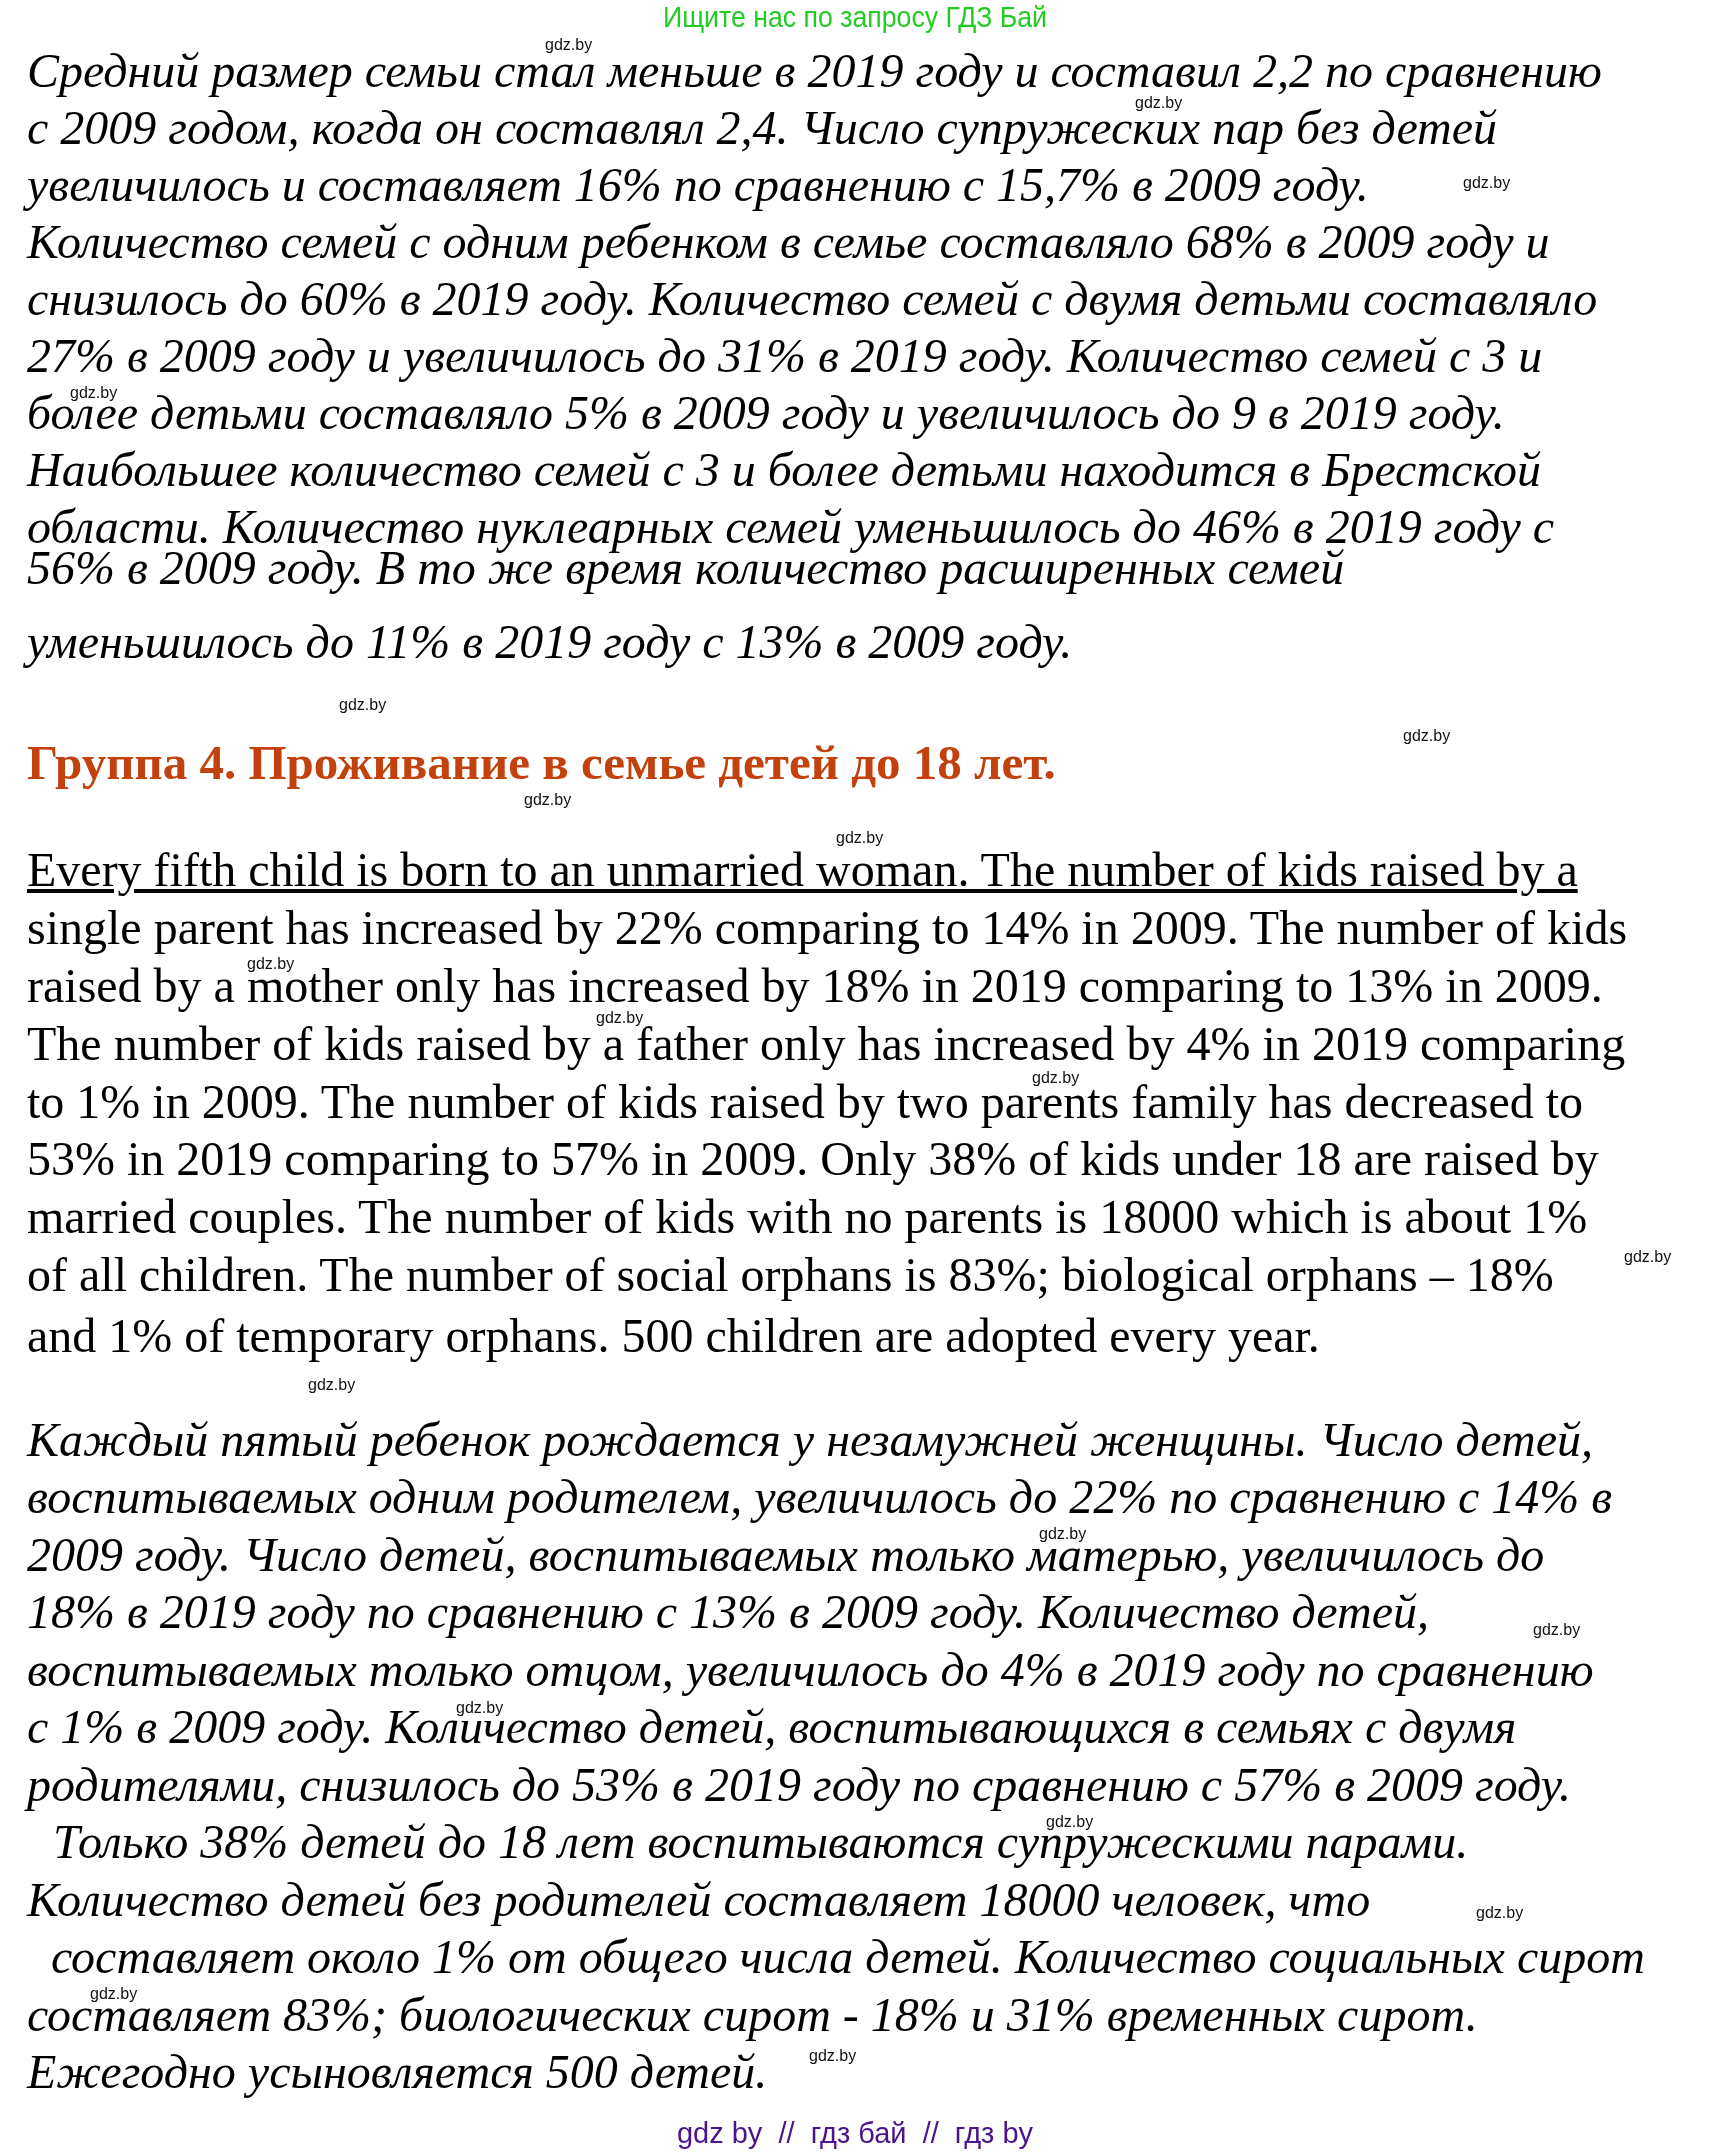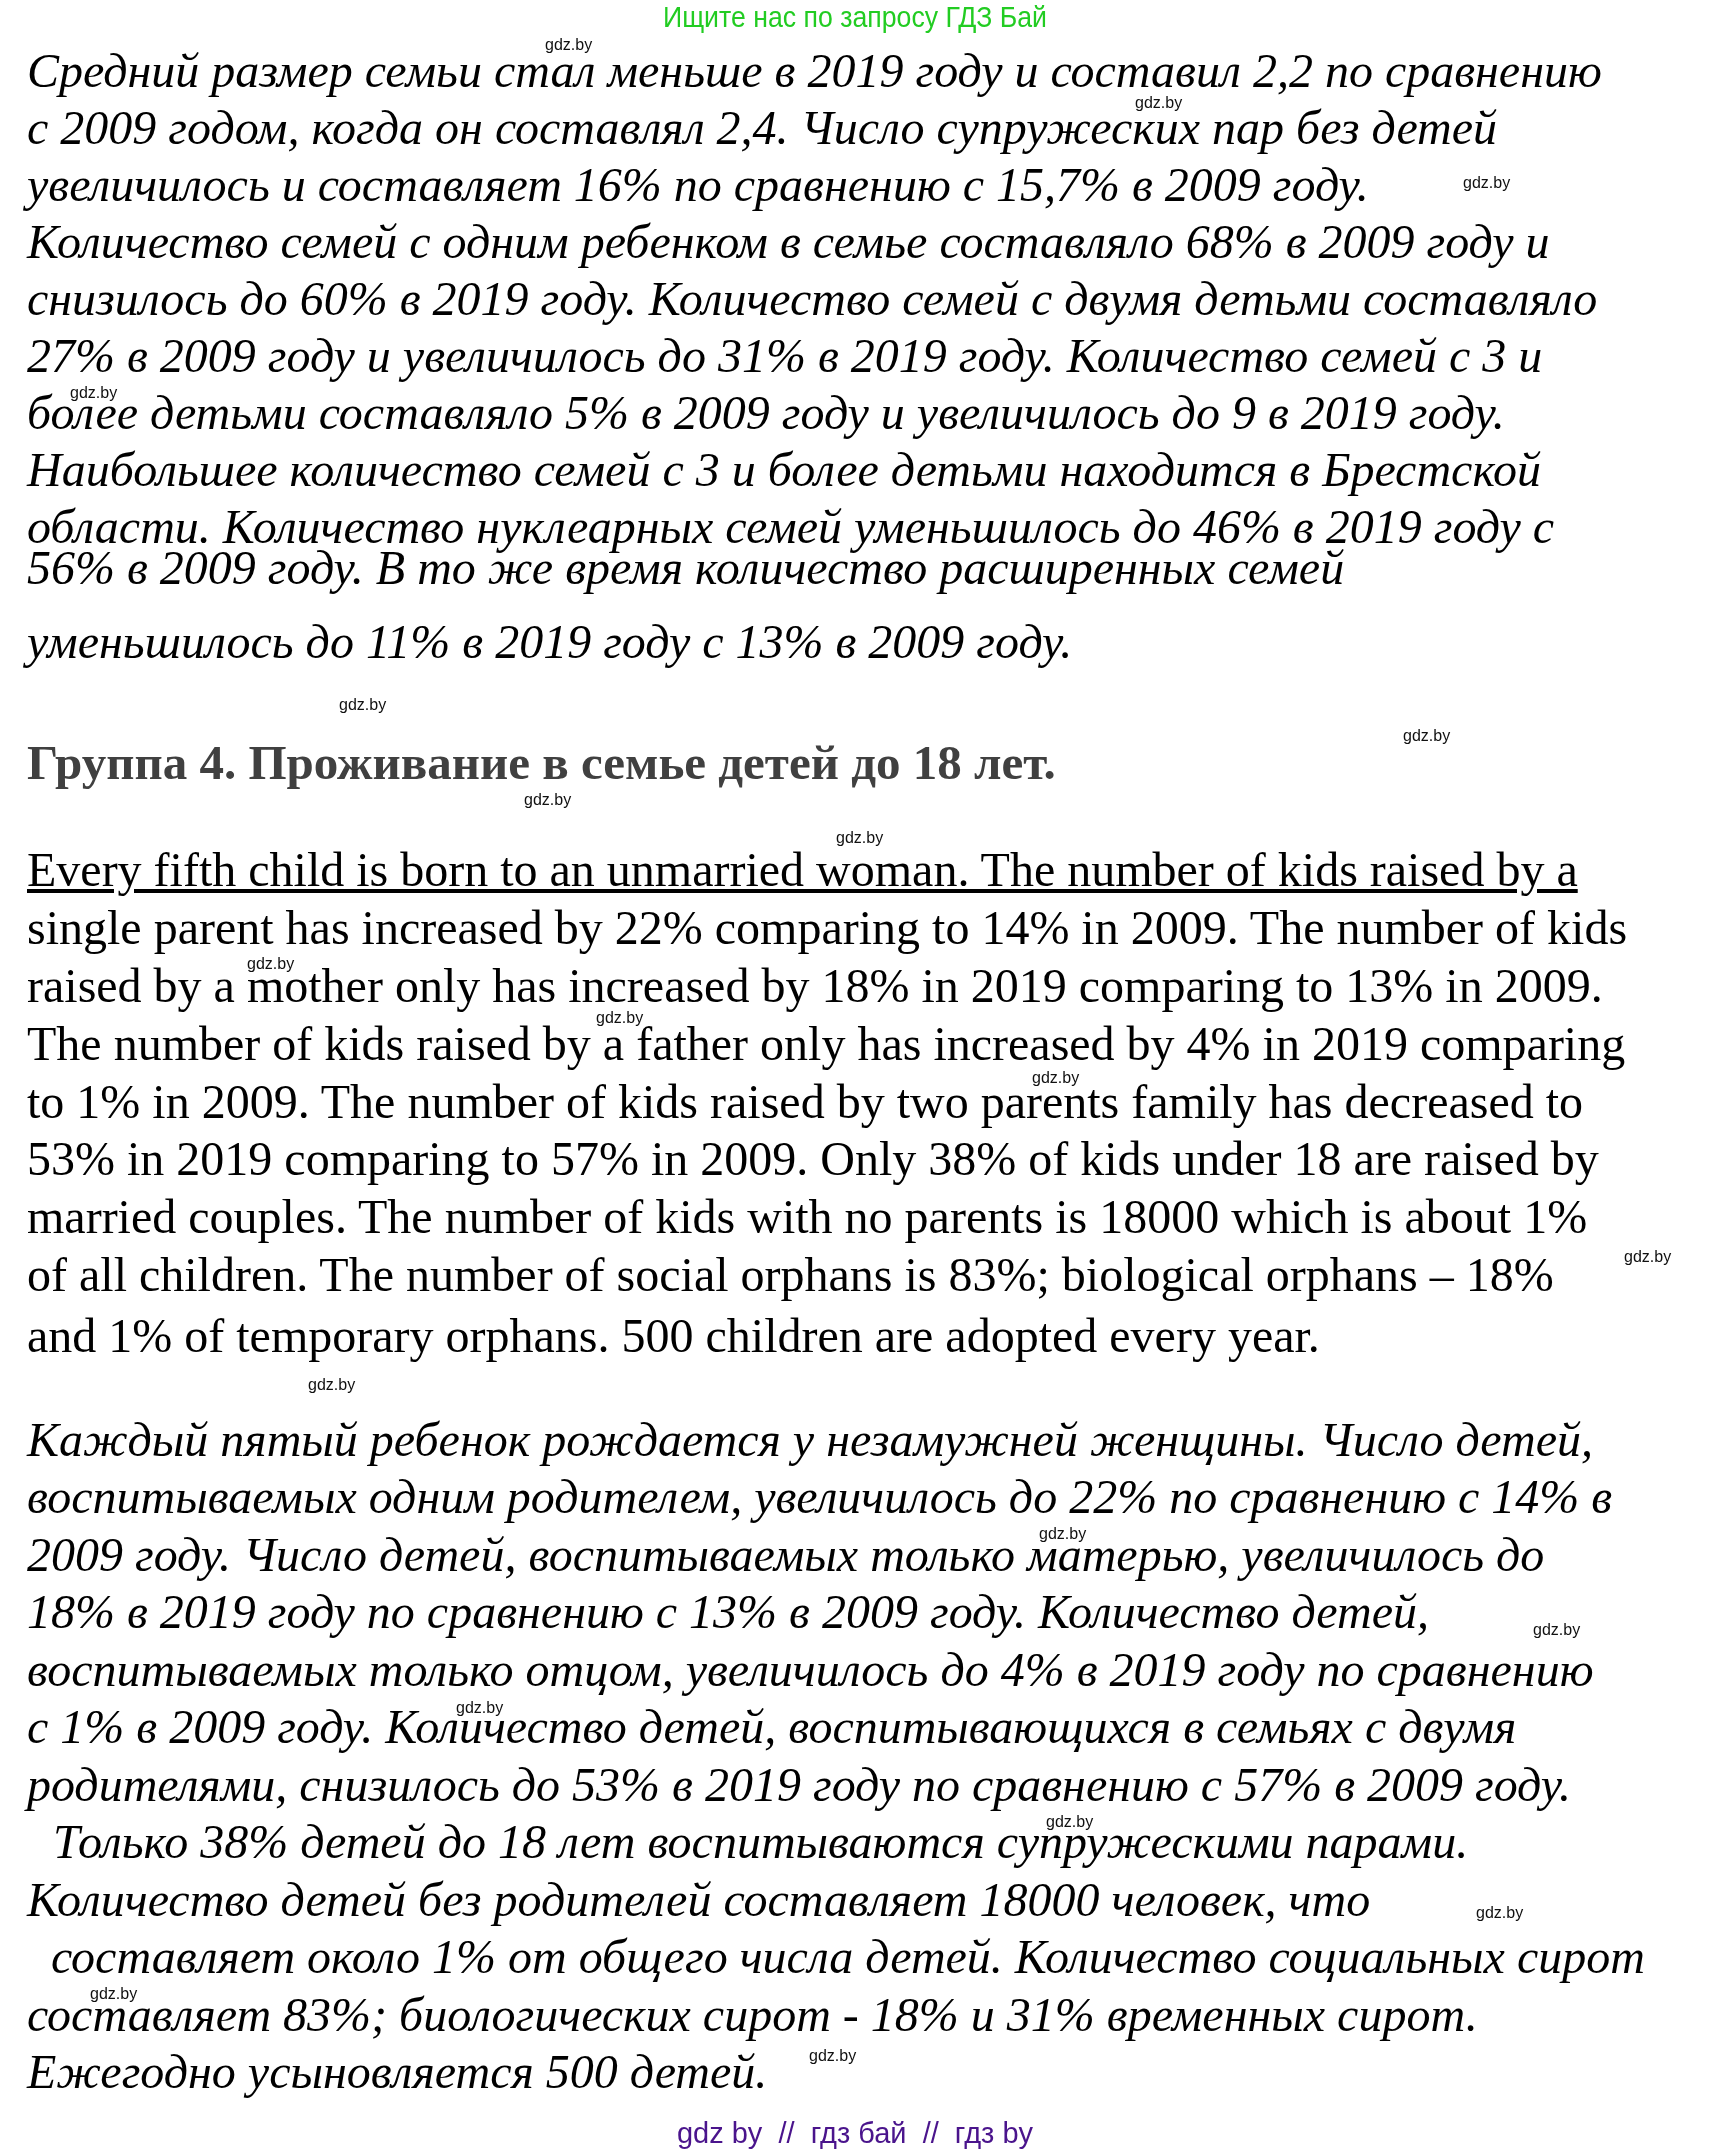--- a/index.html
+++ b/index.html
@@ -13,21 +13,21 @@
   .para { position: absolute; left: 27px; width: 1670px; }
   .line {
     position: absolute; left: 0; white-space: nowrap; color: #000;
     font-family: "Liberation Serif", serif; font-size: 48px; line-height: 1;
   }
   .ru .line { font-style: italic; }
   .en .line { font-style: normal; }
   .heading {
     position: absolute; left: 27px; top: 738px; white-space: nowrap;
     font-family: "Liberation Serif", serif; font-weight: bold; font-size: 49px;
-    line-height: 1; color: #404040;
+    line-height: 1; color: #c2410c;
   }
   .wm {
     position: absolute; font-family: "Liberation Sans", sans-serif;
     font-size: 16px; line-height: 1; color: #111; white-space: nowrap;
   }
   .footer {
     position: absolute; left: 0; width: 1710px; top: 2116px; height: 34px;
     text-align: center; color: #4a148c;
     font-family: "Liberation Sans", sans-serif; font-size: 29px; line-height: 34px;
     white-space: pre;

